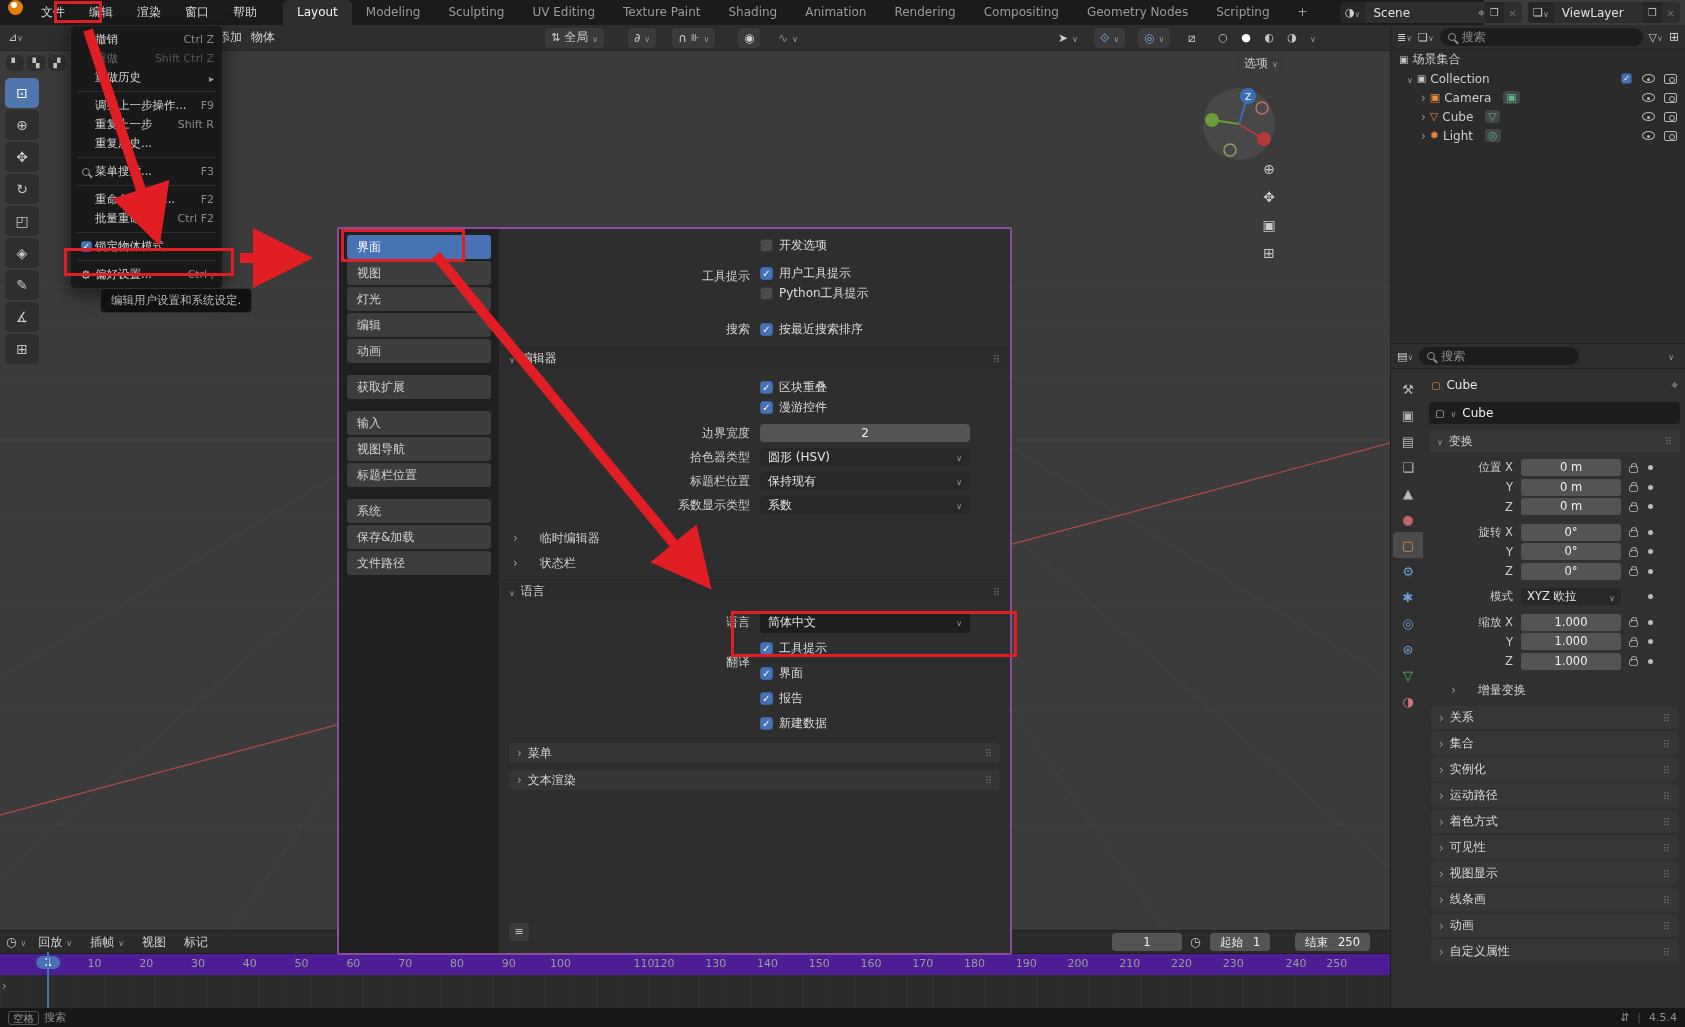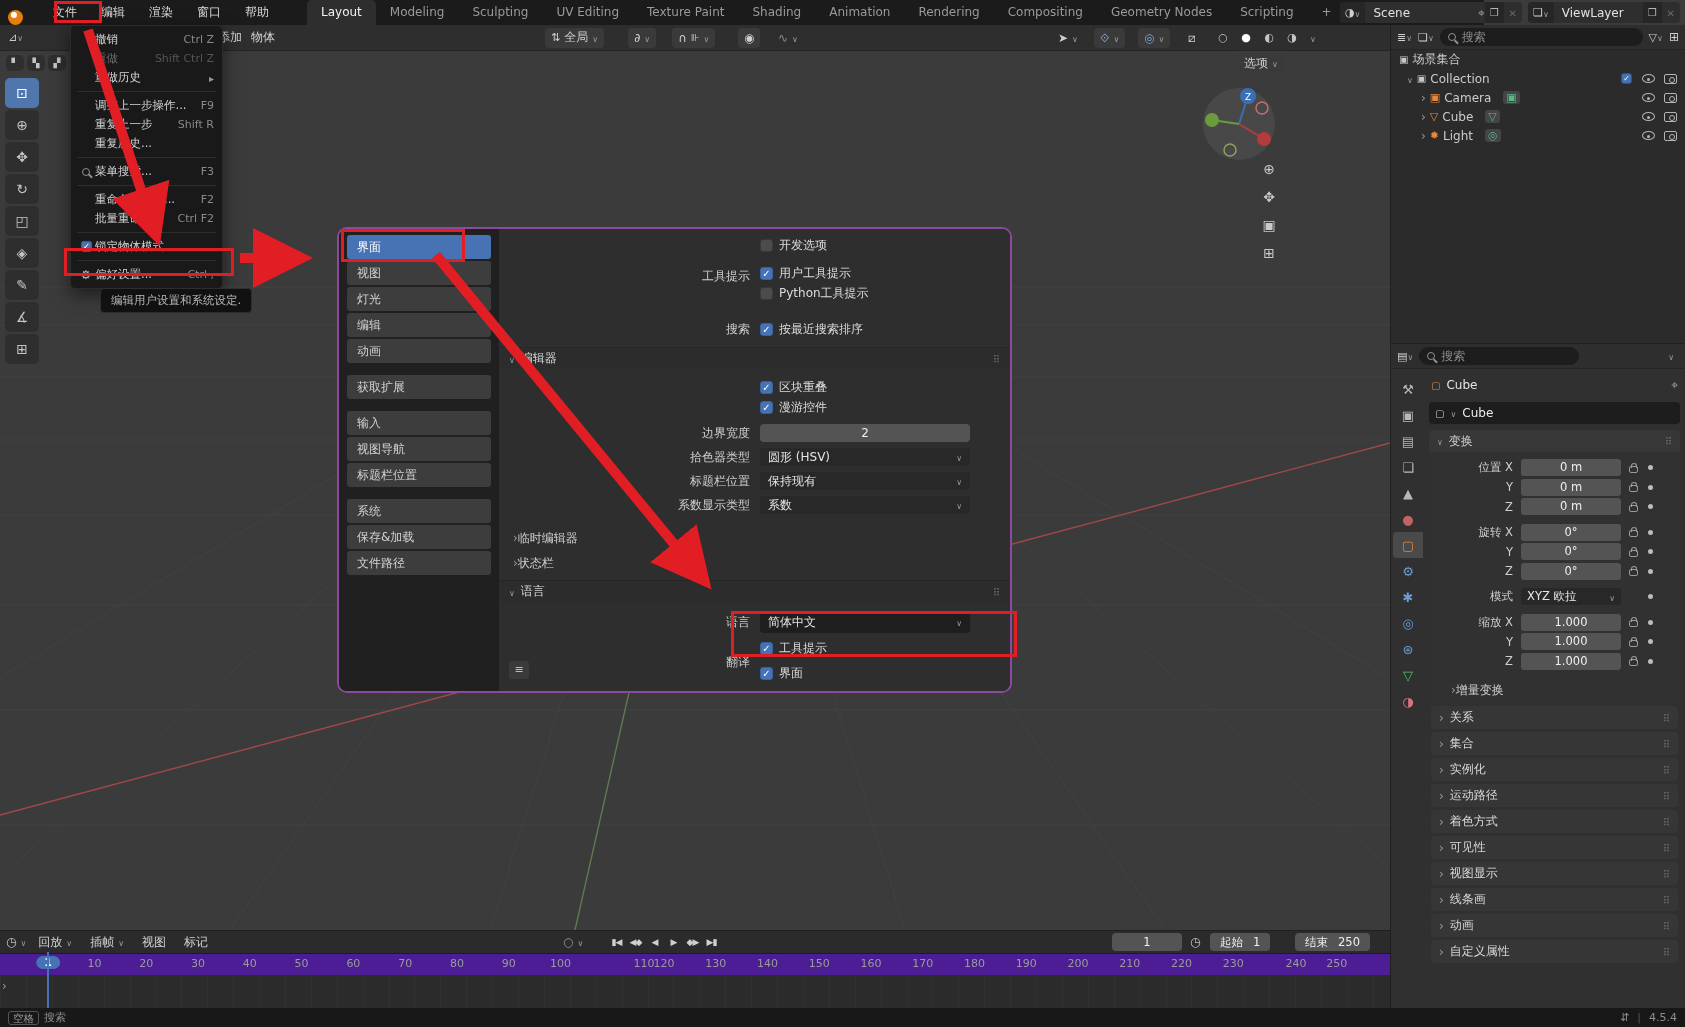--- a/index.html
+++ b/index.html
@@ -26,21 +26,21 @@
   .lock{display:inline-block;width:9px;height:7px;border:1px solid #9a9a9a;border-radius:2px;position:relative;margin-top:3px;flex:none;}
   .lock::before{content:"";position:absolute;left:1px;top:-4px;width:4px;height:4px;border:1px solid #9a9a9a;border-bottom:none;border-radius:3px 3px 0 0;}
   .anidot{display:inline-block;width:5px;height:5px;border-radius:50%;background:#bdbdbd;flex:none;}
   .cb{display:inline-block;width:13px;height:13px;border-radius:3px;background:#4c4c4c;border:1px solid #393939;flex:none;}
   .cb.on{background:#4772b3;border-color:#39619f;}
   .cb.on::after{content:"✓";display:block;color:#fff;font-size:10px;line-height:12px;text-align:center;font-weight:bold;}
   .hiddenv{visibility:hidden;}
   .disabled{color:#6b6b6b !important;}
   .disabled .mi-sc{color:#555 !important;}
   
-  #topbar{left:0;top:0;width:1484px;height:25px;background:#1b1b1b;display:flex;align-items:flex-end;z-index:3;gap:12px;}
+  #topbar{left:0;top:0;width:1484px;height:25px;background:#1b1b1b;display:flex;align-items:flex-start;z-index:3;}
   .tb-menu{padding:0 12px;color:#d8d8d8;font-size:12px;height:25px;line-height:25px;}
   .ws-tab{padding:0 14px;height:25px;line-height:25px;color:#9a9a9a;font-size:12px;border-radius:5px 5px 0 0;}
   .ws-tab.active{background:#2e2e2e;color:#f1f1f1;}
   .blogo{width:15px;height:15px;border-radius:50%;background:#e87d0d;position:relative;margin:0 6px 0 8px;flex:none;}
   .blogo::after{content:"";position:absolute;left:3px;top:2px;width:6px;height:6px;border-radius:50%;background:#fff;}
   .idpill{height:21px;background:#2e2e2e;border-radius:4px;display:flex;align-items:center;overflow:hidden;}
   .idpill .seg{height:100%;display:flex;align-items:center;padding:0 5px;background:#262626;}
   
   #vp-header{left:0;top:25px;width:1390px;height:26px;background:#2e2e2e;border-bottom:1px solid #242424;display:flex;align-items:center;z-index:1;}
   .vph-menu{padding:0 8px;color:#d6d6d6;}
@@ -51,34 +51,34 @@
   .gz-icon{position:absolute;width:22px;height:22px;color:#c9c9c9;font-size:14px;text-align:center;line-height:22px;z-index:1;}
   
   #edit-menu{left:70px;top:25px;width:153px;background:#191919;border:1px solid #2c2c2c;border-radius:5px;box-shadow:0 6px 18px rgba(0,0,0,.5);padding:4px 0;z-index:8;}
   .mi{display:flex;align-items:center;height:19px;padding:0 8px 0 6px;color:#d4d4d4;font-size:11.5px;}
   .mi-ic{width:18px;display:flex;align-items:center;justify-content:center;flex:none;}
   .mi-lb{flex:1;white-space:nowrap;}
   .mi-sc{color:#8a8a8a;font-size:11px;margin-left:8px;white-space:nowrap;}
   .mi-sep{height:1px;background:#2e2e2e;margin:4px 6px;}
   #tooltip{left:100px;top:288px;background:#111;border:1px solid #2e2e2e;border-radius:4px;padding:4px 10px;color:#b9b9b9;font-size:11.5px;z-index:9;white-space:nowrap;}
   
-  #prefs{left:337px;top:227px;width:675px;height:466px;background:#2a2a2a;border:2px solid #8a4a9e;border-radius:10px;z-index:5;display:flex;overflow:hidden;}
+  #prefs{left:337px;top:227px;width:675px;height:728px;background:#2a2a2a;border:2px solid #8a4a9e;border-radius:2px;z-index:5;display:flex;overflow:hidden;}
   #prefs-side{width:160px;background:#202020;padding:6px 8px;flex:none;}
   .ps-item{height:24px;line-height:24px;background:#3d3d3d;border-radius:3px;margin-bottom:2px;padding:0 10px;color:#d2d2d2;font-size:12px;}
   .ps-item.active{background:#4772b3;color:#fff;}
   .ps-gap{height:10px;}
   #prefs-main{flex:1;background:#2e2e2e;position:relative;padding-top:6px;overflow:hidden;}
   .pr-row{display:flex;align-items:center;height:20px;margin-bottom:0px;}
   .pr-label{width:261px;text-align:right;padding-right:10px;color:#cfcfcf;flex:none;font-size:12px;}
   .pr-ctl{display:flex;align-items:center;gap:6px;color:#dcdcdc;font-size:12px;text-align:center;}
   .pr-sec{display:flex;align-items:center;height:22px;padding:0 10px;color:#d8d8d8;border-top:1px solid #262626;background:#2c2c2c;margin-top:8px;}
   .pr-field{width:210px;height:18px;background:#545454;border-radius:4px;text-align:center;line-height:18px;color:#efefef;}
   .pr-sel{width:210px;height:18px;background:#282828;border-radius:4px;display:flex;align-items:center;padding:0 8px;color:#e4e4e4;}
   .pr-sel .sv{flex:1;}
-  .pr-collapsed{display:flex;align-items:center;gap:0;height:18px;padding-left:14px;color:#cfcfcf;}
+  .pr-collapsed{display:flex;align-items:center;gap:22px;height:18px;padding-left:14px;color:#cfcfcf;}
   .pr-bar{display:flex;align-items:center;height:20px;background:#353535;border-radius:4px;margin:7px 10px 0 10px;padding:0 8px;gap:6px;color:#d8d8d8;}
   .burger{position:absolute;left:10px;bottom:12px;width:20px;height:18px;border-radius:3px;background:#3a3a3a;color:#bdbdbd;text-align:center;line-height:18px;font-size:11px;}
   
   #rpanel{left:1390px;top:25px;width:295px;height:983px;background:#2b2b2b;border-left:1px solid #1f1f1f;z-index:1;}
   .panel-hdr{display:flex;align-items:center;height:25px;background:#2e2e2e;border-bottom:1px solid #242424;padding:0 6px;gap:6px;}
   .srch{height:18px;background:#1d1d1d;border-radius:9px;display:flex;align-items:center;gap:6px;padding:0 8px;color:#8a8a8a;}
   .ol-row{display:flex;align-items:center;height:19px;padding-left:8px;gap:4px;color:#cccccc;font-size:12px;}
   .ol-ctrl{margin-left:auto;display:flex;align-items:center;gap:9px;padding-right:8px;}
   .oicon{color:#e8883a;font-size:11px;}
   .dicon{color:#54b889;font-size:11px;}

